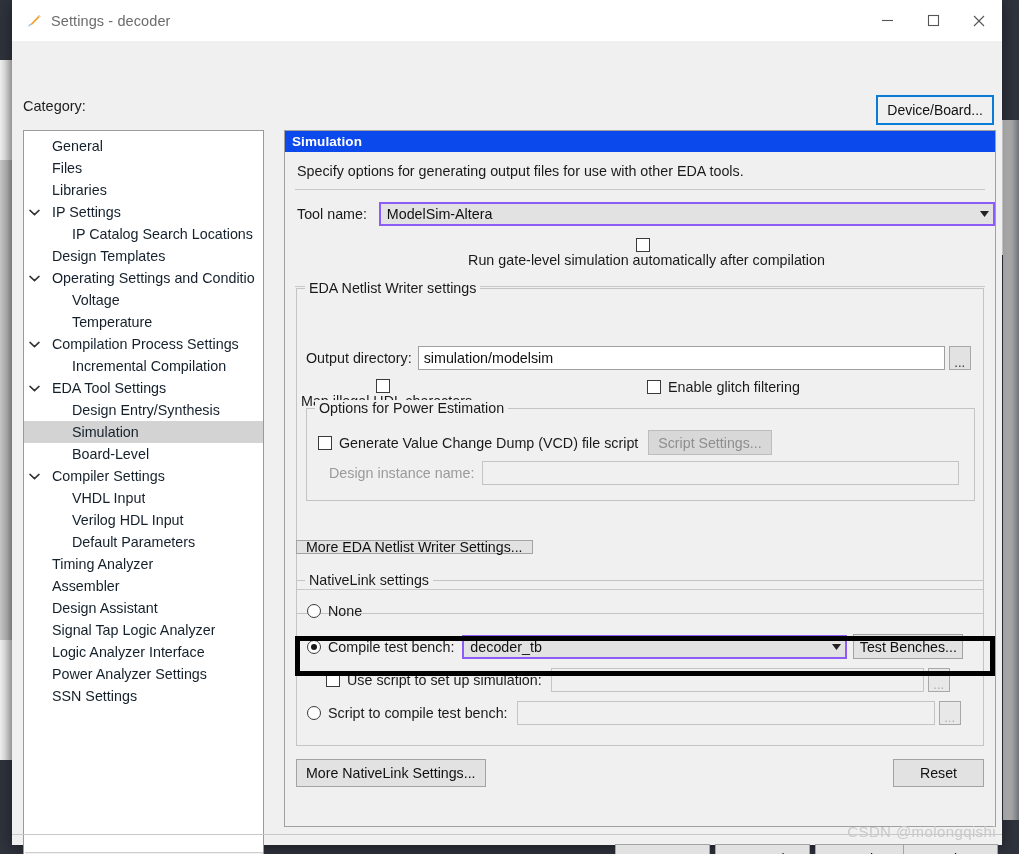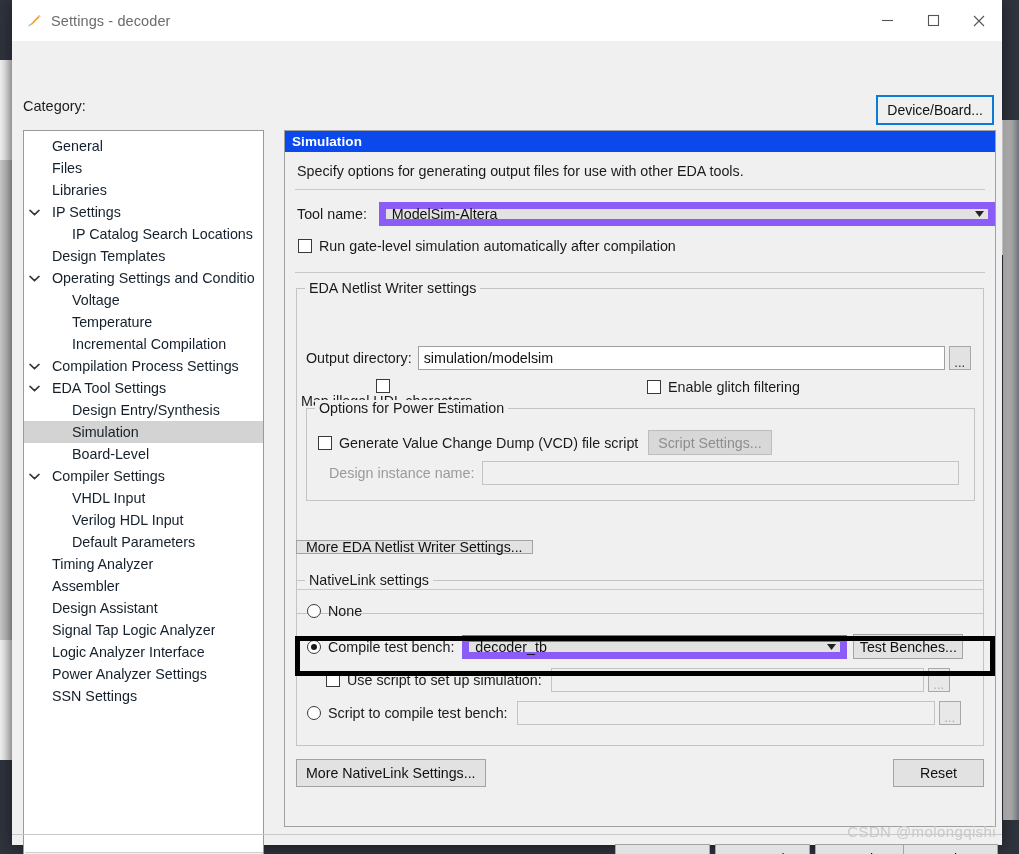--- a/index.html
+++ b/index.html
@@ -153,21 +153,21 @@
   }
   .hrule { height: 1px; background: #c8c8c8; margin: 0 10px; }
 
   .row { display: flex; align-items: center; }
   .lbl { font-size: 14.3px; color: #1a1a1a; }
   .lbl.dim { color: #9a9a9a; }
 
   
   .combo {
     height: 24px; background: #e2e2e2;
-    border: 7px solid #8b5cf6;
+    border: 2px solid #8b5cf6;
     display: flex; align-items: center;
     box-sizing: border-box;
     font-size: 14.3px; color: #111;
     cursor: default;
   }
   .combo .cval { padding-left: 6px; flex: 1 1 auto; overflow: hidden; white-space: nowrap; }
   .combo .carrow {
     width: 18px; min-width: 18px; height: 100%;
     display: flex; align-items: center; justify-content: center;
     font-size: 8px; color: #222;
@@ -346,31 +346,31 @@
             <span class="tree-label">Operating Settings and Conditio</span>
           </div>
           <div class="tree-item lvl1">
             <span class="chev"></span>
             <span class="tree-label">Voltage</span>
           </div>
           <div class="tree-item lvl1">
             <span class="chev"></span>
             <span class="tree-label">Temperature</span>
           </div>
-          <div class="tree-item lvl1">
-            <span class="chev"></span>
-            <span class="tree-label">Incremental Compilation</span>
-          </div>
           <div class="tree-item lvl0">
             <span class="chev">
               <svg width="11" height="7" viewBox="0 0 11 7">
                 <path d="M1 1.4 L5.5 5.6 L10 1.4" fill="none" stroke="#333" stroke-width="1.5" stroke-linecap="round"></path>
               </svg>
             </span>
             <span class="tree-label">Compilation Process Settings</span>
+          </div>
+          <div class="tree-item lvl1">
+            <span class="chev"></span>
+            <span class="tree-label">Incremental Compilation</span>
           </div>
           <div class="tree-item lvl0">
             <span class="chev">
               <svg width="11" height="7" viewBox="0 0 11 7">
                 <path d="M1 1.4 L5.5 5.6 L10 1.4" fill="none" stroke="#333" stroke-width="1.5" stroke-linecap="round"></path>
               </svg>
             </span>
             <span class="tree-label">EDA Tool Settings</span>
           </div>
           <div class="tree-item lvl1">
@@ -452,21 +452,21 @@
         <span class="combo" style="width:618px;">
           <span class="cval">ModelSim-Altera</span>
           <span class="carrow">
             <svg width="9" height="6" viewBox="0 0 9 6">
                 <path d="M0 0 L9 0 L4.5 6 Z" fill="#222"></path>
               </svg>
           </span>
         </span>
       </div>
 
-      <div class="row" style="margin:12px 0 18px 13px;">
+      <div class="row" style="margin:12px 0 18px 13px;flex-direction:column;">
         <span class="cbx"></span>
         <span class="lbl">Run gate-level simulation automatically after compilation</span>
       </div>
 
       <div class="hrule" style="margin-top:13px;"></div>
 
       <div class="groupbox" style="left:11px; top:157px; width:688px; height:326px;">
         <span class="group-legend">EDA Netlist Writer settings</span>
 
 

